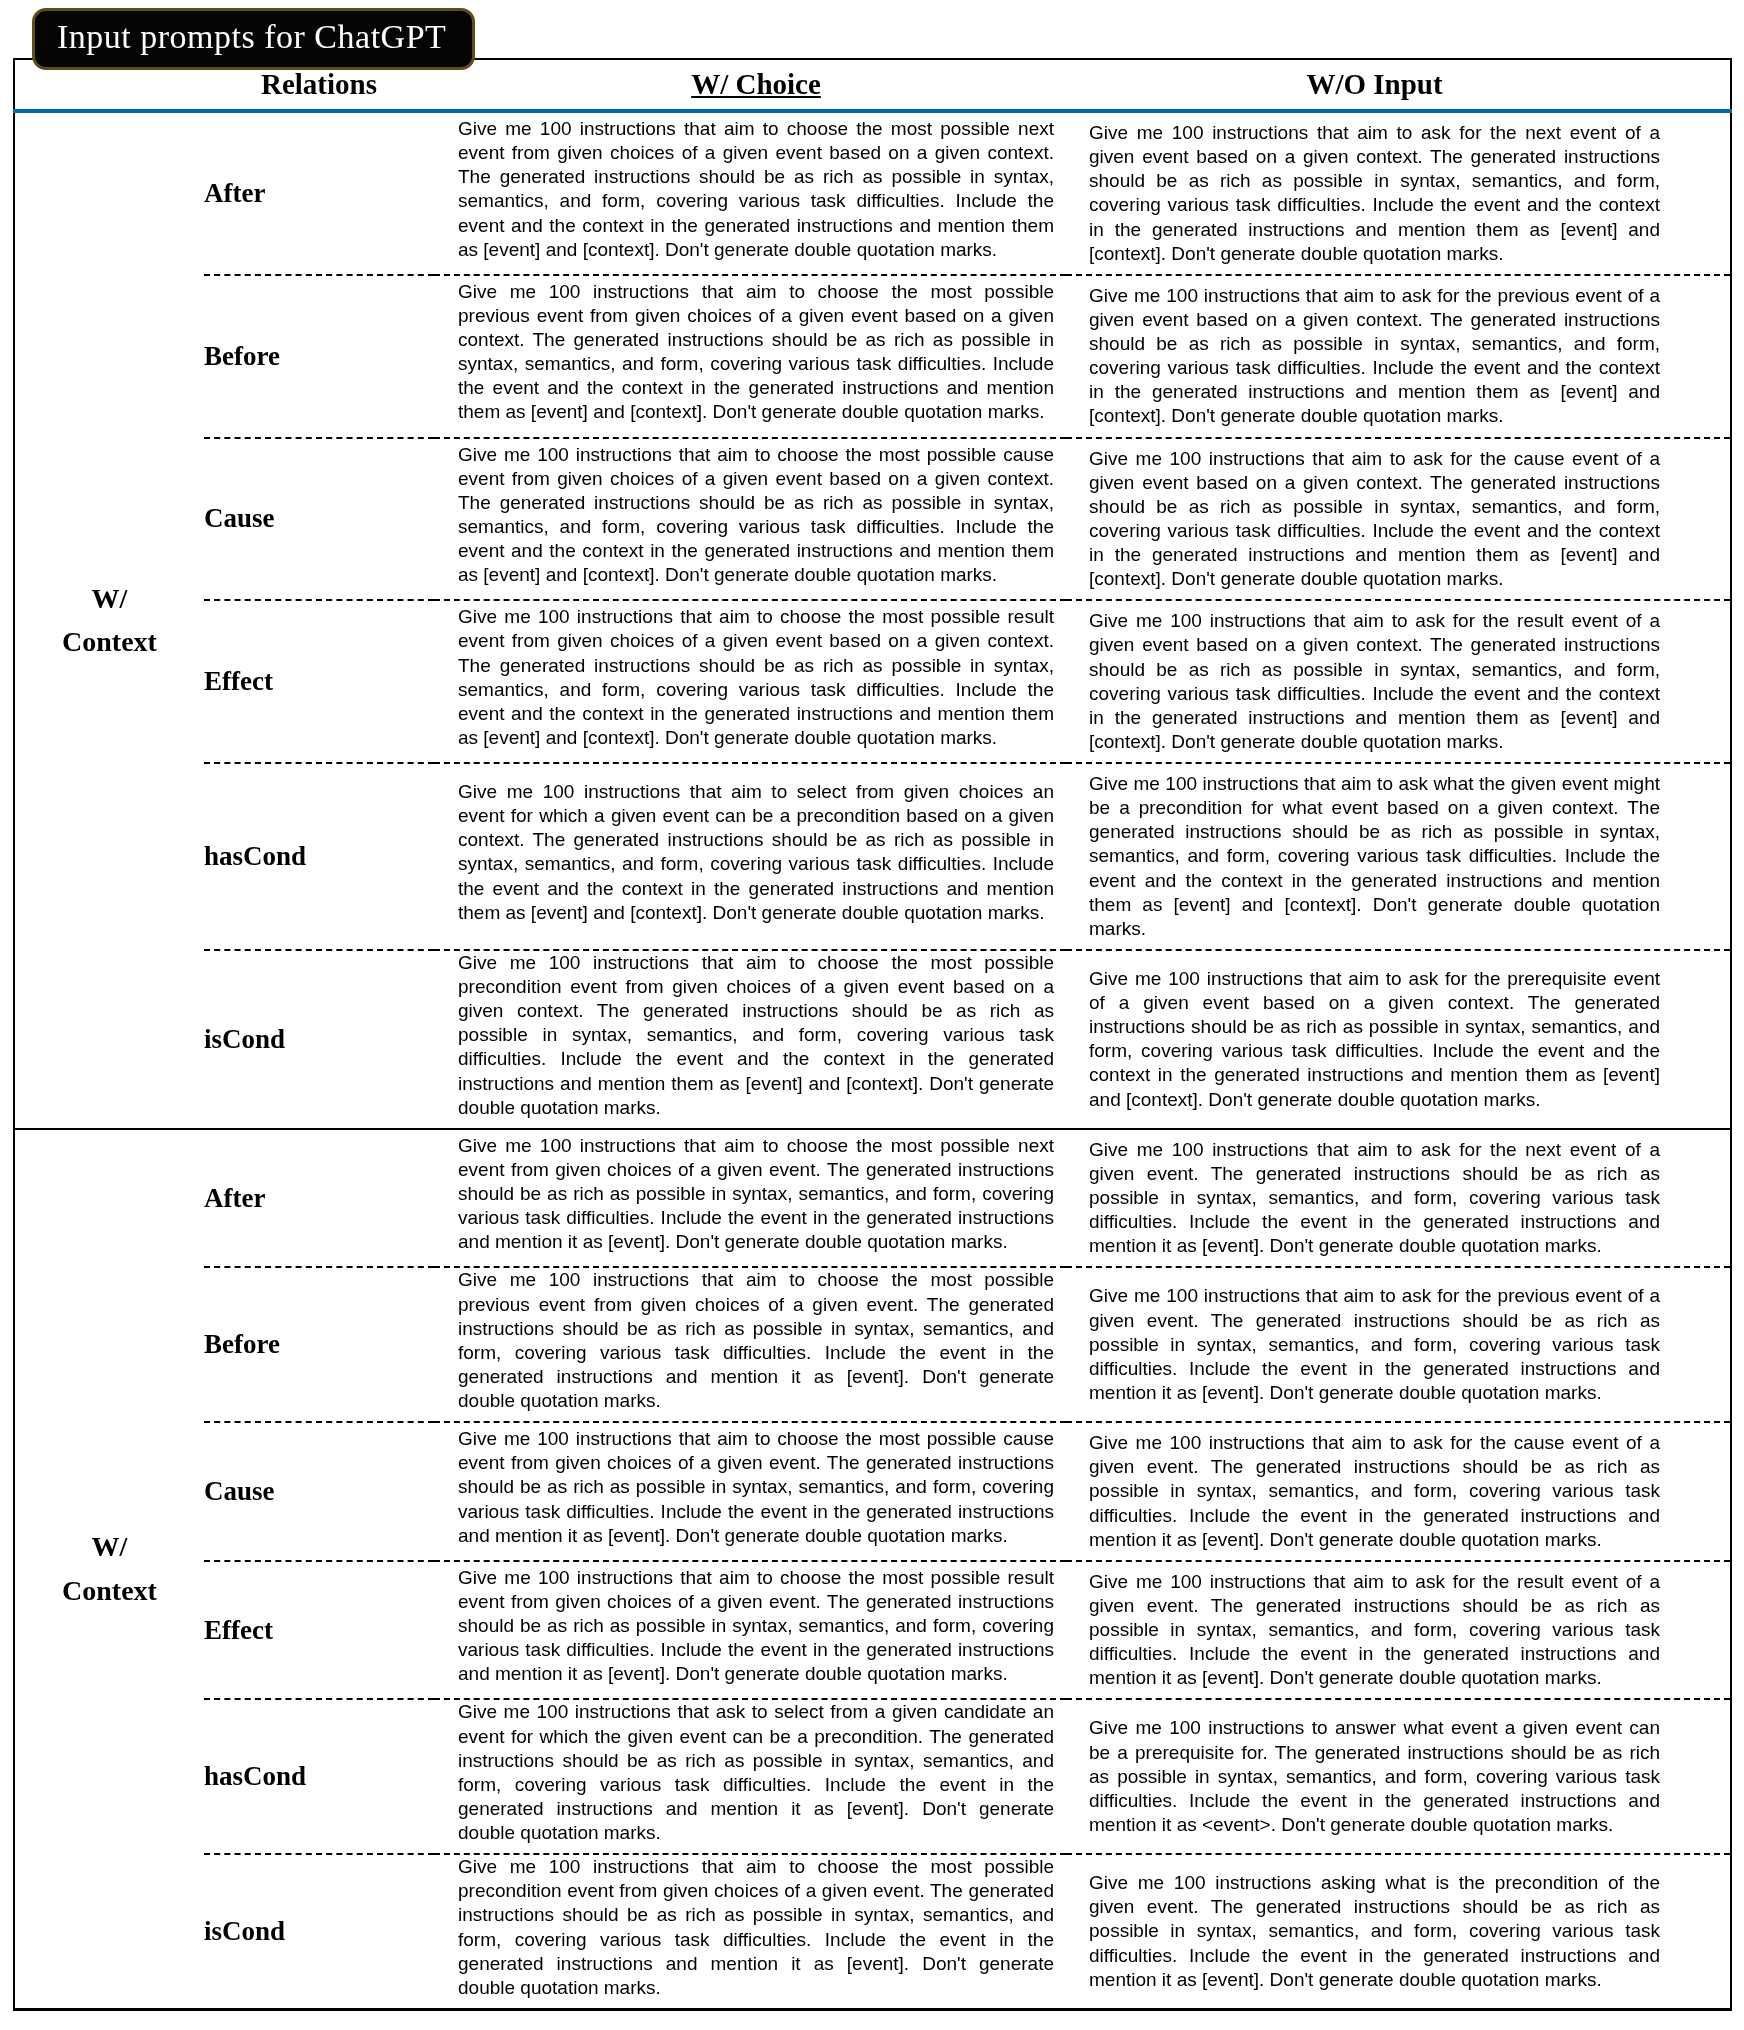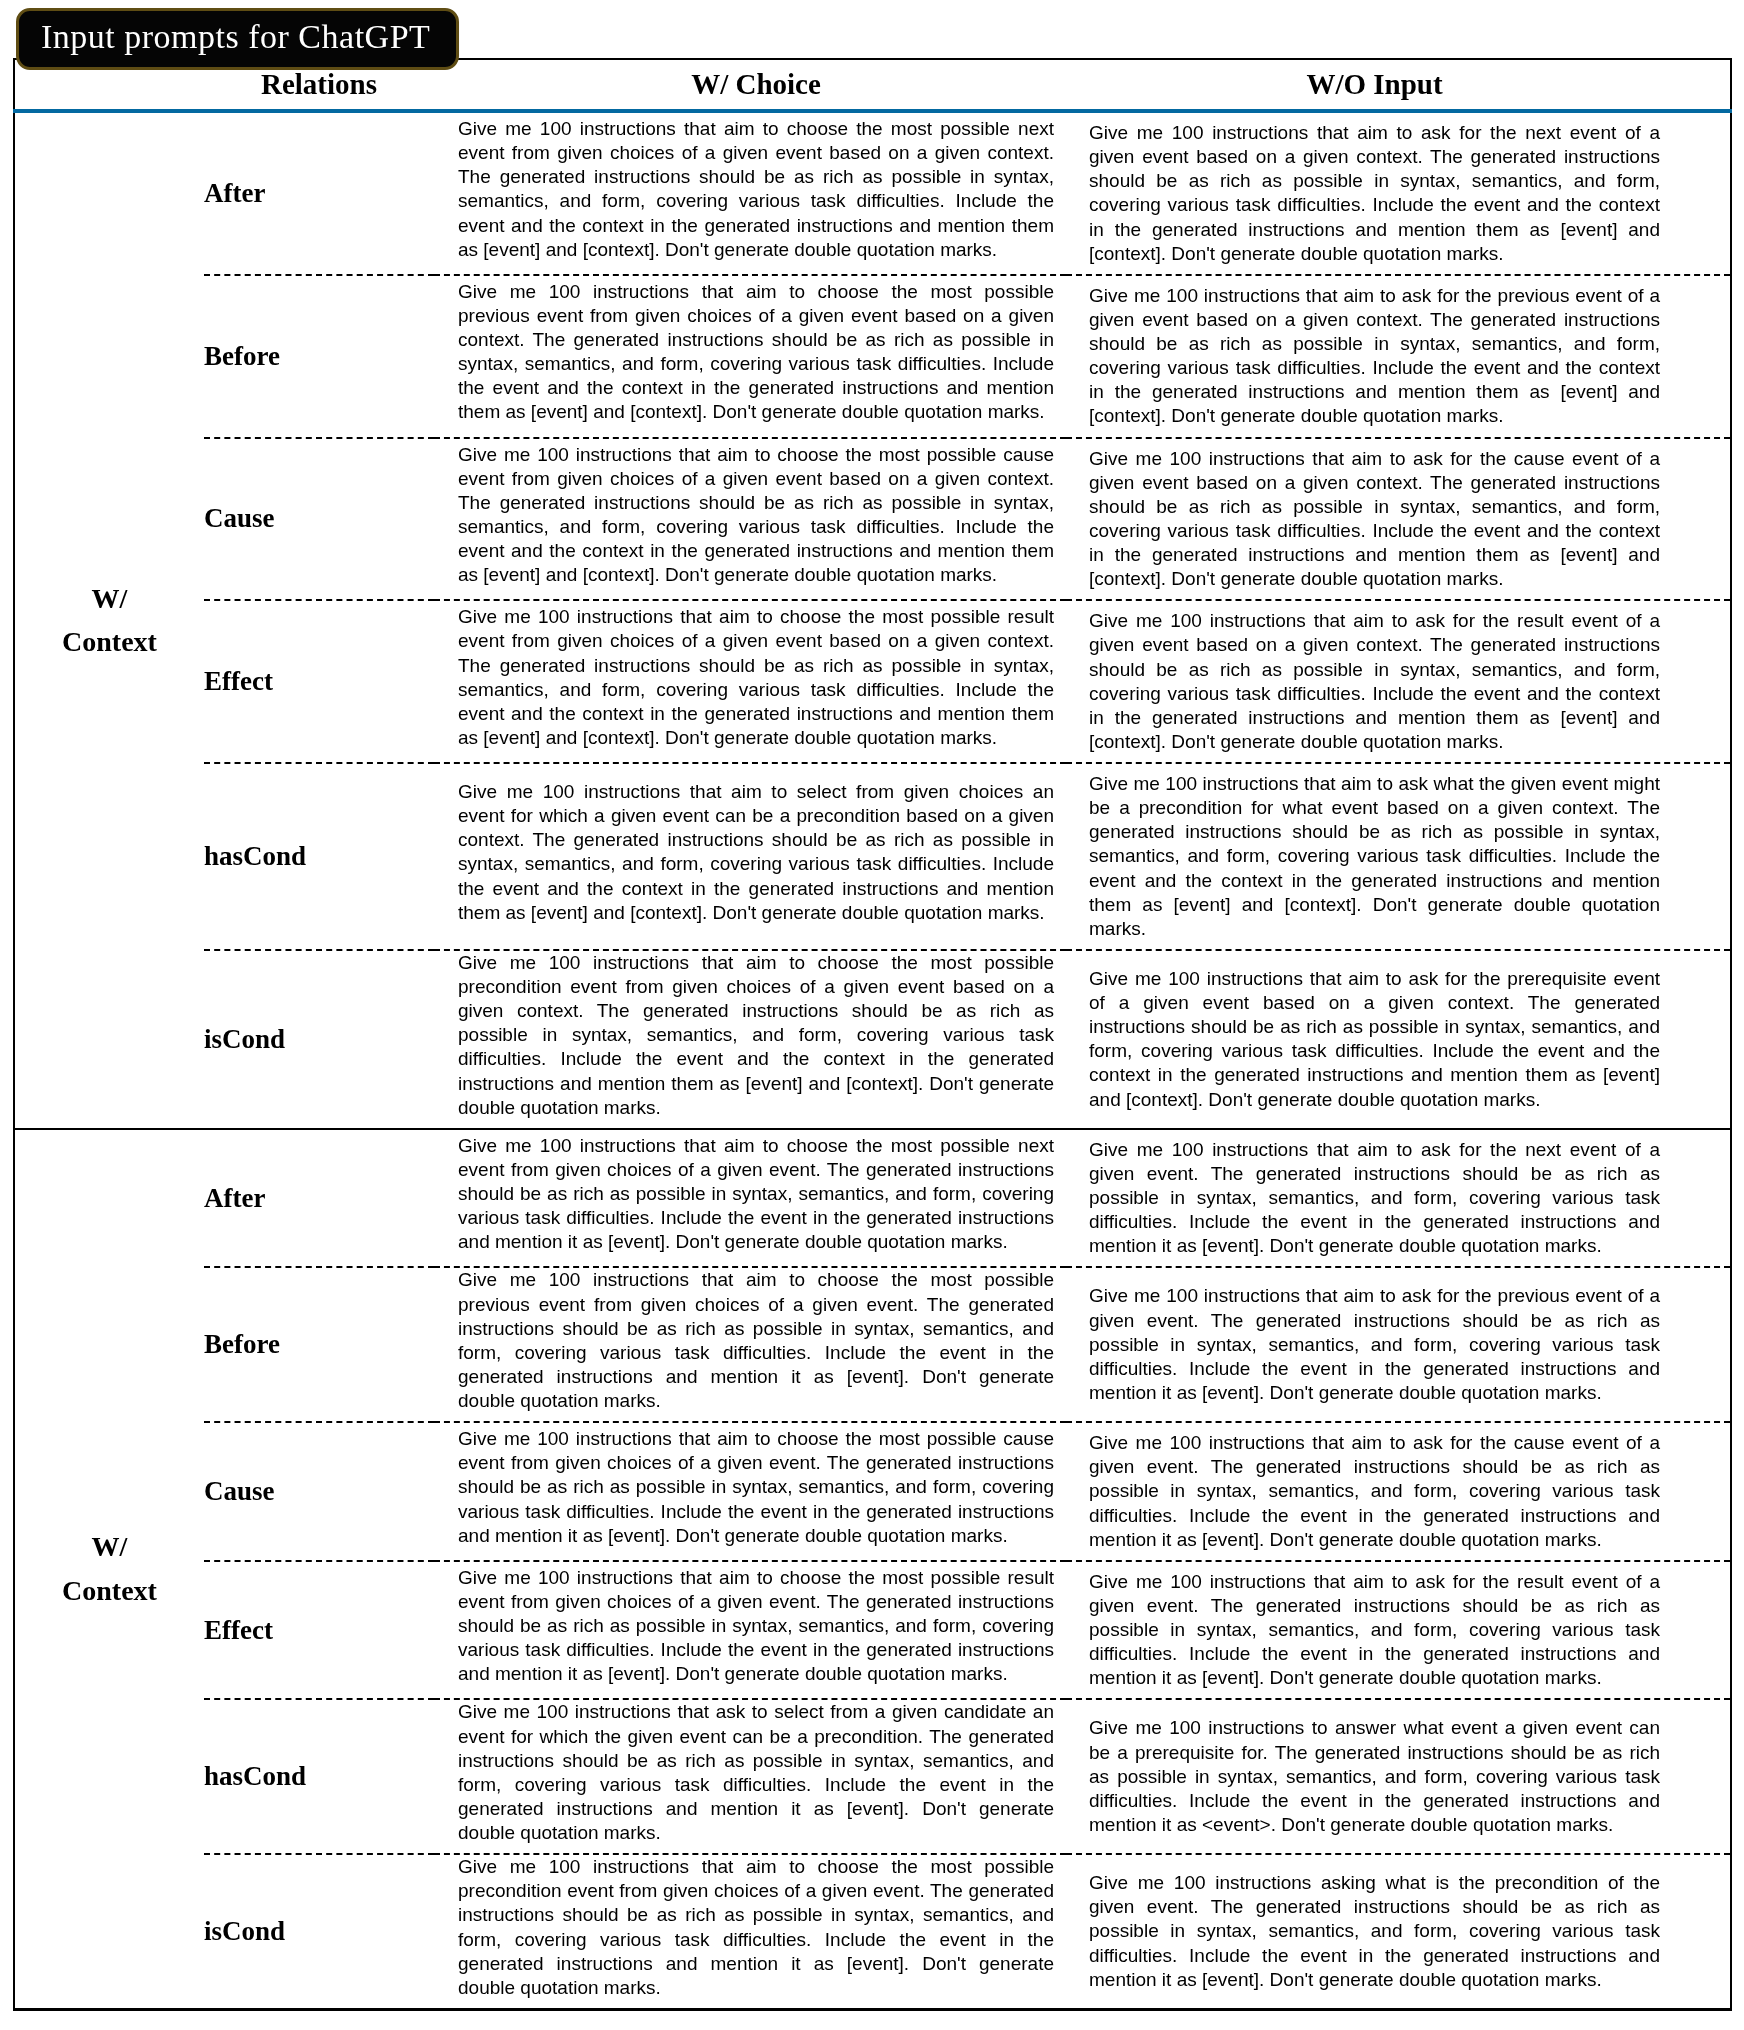--- a/index.html
+++ b/index.html
@@ -1,21 +1,21 @@
 <!DOCTYPE html>
 <html><head>
 <meta charset="utf-8">
 <style>
   * { box-sizing: border-box; margin: 0; padding: 0; }
   html, body { width: 1744px; height: 2030px; background: #ffffff; overflow: hidden; }
   body { position: relative; font-family: "Liberation Sans", sans-serif; color: #000; }
 
   
   .badge {
-    position: absolute; left: 16px; top: 8px; z-index: 5;
+    position: absolute; left: 32px; top: 8px; z-index: 5;
     background: #050505; color: #ffffff;
     font-family: "Liberation Serif", serif;
     font-size: 34px; line-height: 1.0;
     padding: 9px 26px 13px 22px;
     border: 3px solid #5f4d14;
     border-radius: 14px;
     letter-spacing: 0.5px;
   }
 
   
@@ -38,21 +38,21 @@
   td.rel {
     font-family: "Liberation Serif", serif; font-weight: bold;
     font-size: 27px; text-align: left; vertical-align: middle;
   }
   td.prompt {
     font-size: 19px; line-height: 1.27; text-align: justify;
     vertical-align: middle;
     padding: 0 12px 8px 24px;
   }
   td.prompt.wo { padding: 8px 70px 8px 23px; margin-top: 44px; }
-  th.wc-h { padding: 0 12px 0 24px; }
+  th.wc-h { padding: 0 12px 0 24px; text-decoration: underline; }
   th.wo-h { padding: 0 70px 0 23px; }
   tr.dashed > td { border-top: 2px dashed #000; }
   tr.gstart > td { border-top: 2px solid #000; }
 </style>
 </head>
 <body>
 
 <div class="tablewrap">
   <table class="prompts">
     <colgroup>

